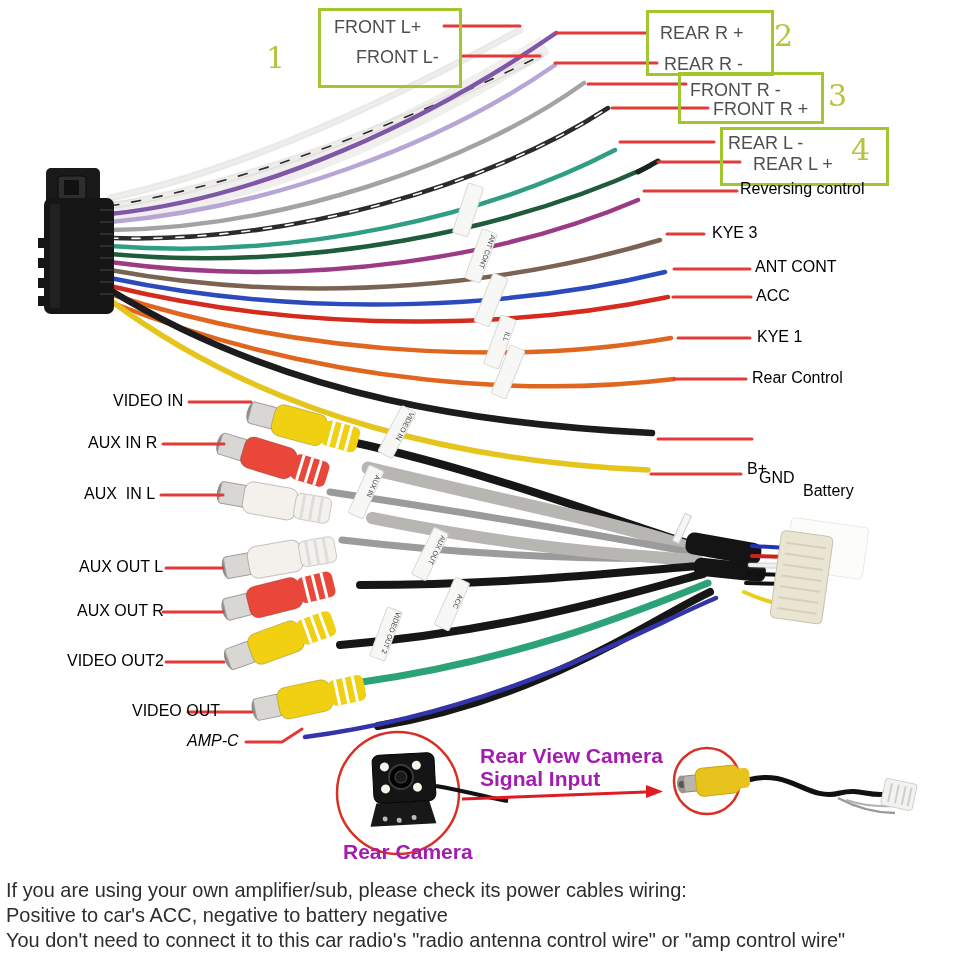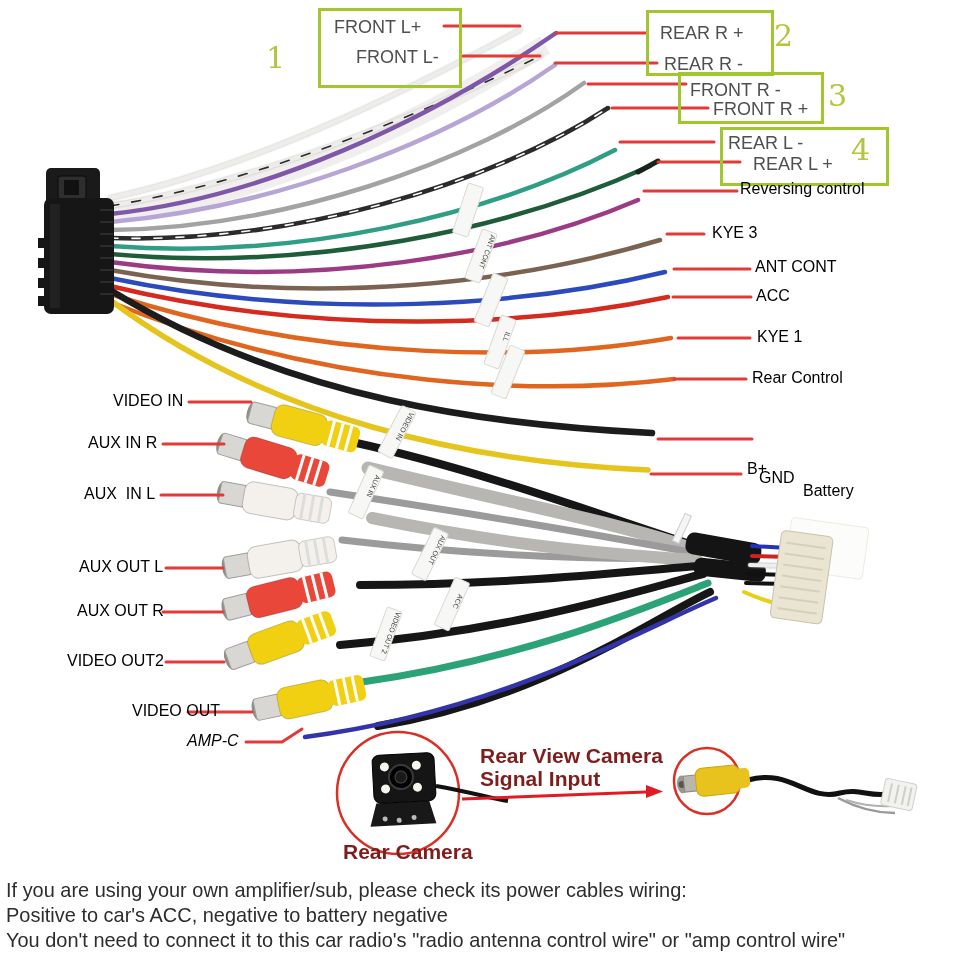--- a/index.html
+++ b/index.html
@@ -4,21 +4,21 @@
 <style>
   html,body{margin:0;padding:0;background:#fff;}
   .stage{position:relative;width:978px;height:957px;background:#fff;overflow:hidden;
          font-family:"Liberation Sans",sans-serif;}
   .stage svg{position:absolute;left:0;top:0;}
   .lbl{position:absolute;font-size:16px;color:#000000;white-space:pre;line-height:1.05;}
   .boxlbl{position:absolute;font-size:18px;color:#4f4f4f;white-space:pre;}
   .gbox{position:absolute;border:3px solid #a2c62e;background:transparent;}
   .gnum{position:absolute;font-family:"DejaVu Serif","Liberation Serif",serif;
         font-size:30px;color:#b5c43c;}
-  .redbold{position:absolute;color:#7f1d1d;font-weight:bold;font-size:21px;line-height:1.1;white-space:pre;}
+  .redbold{position:absolute;color:#a21caf;font-weight:bold;font-size:21px;line-height:1.1;white-space:pre;}
   .footer-line{position:absolute;left:6px;font-size:21px;color:#2d2d2d;white-space:pre;
         transform:scaleX(0.95);transform-origin:left center;}
 </style>
 </head>
 <body>
 
 <div class="stage">
 
 <svg width="978" height="957" viewBox="0 0 978 957">
 

